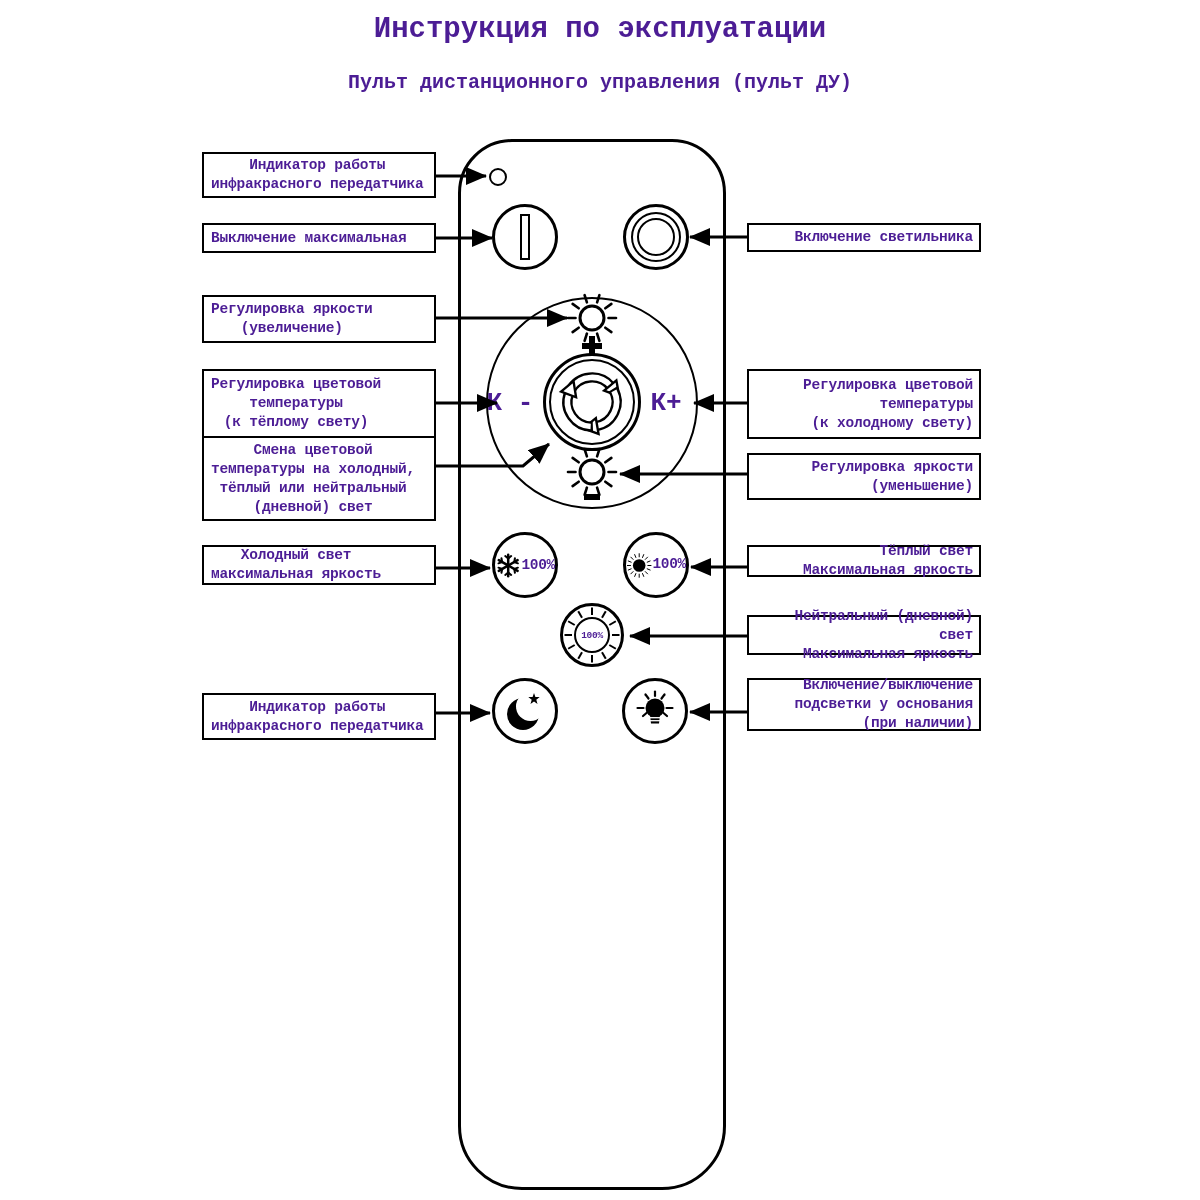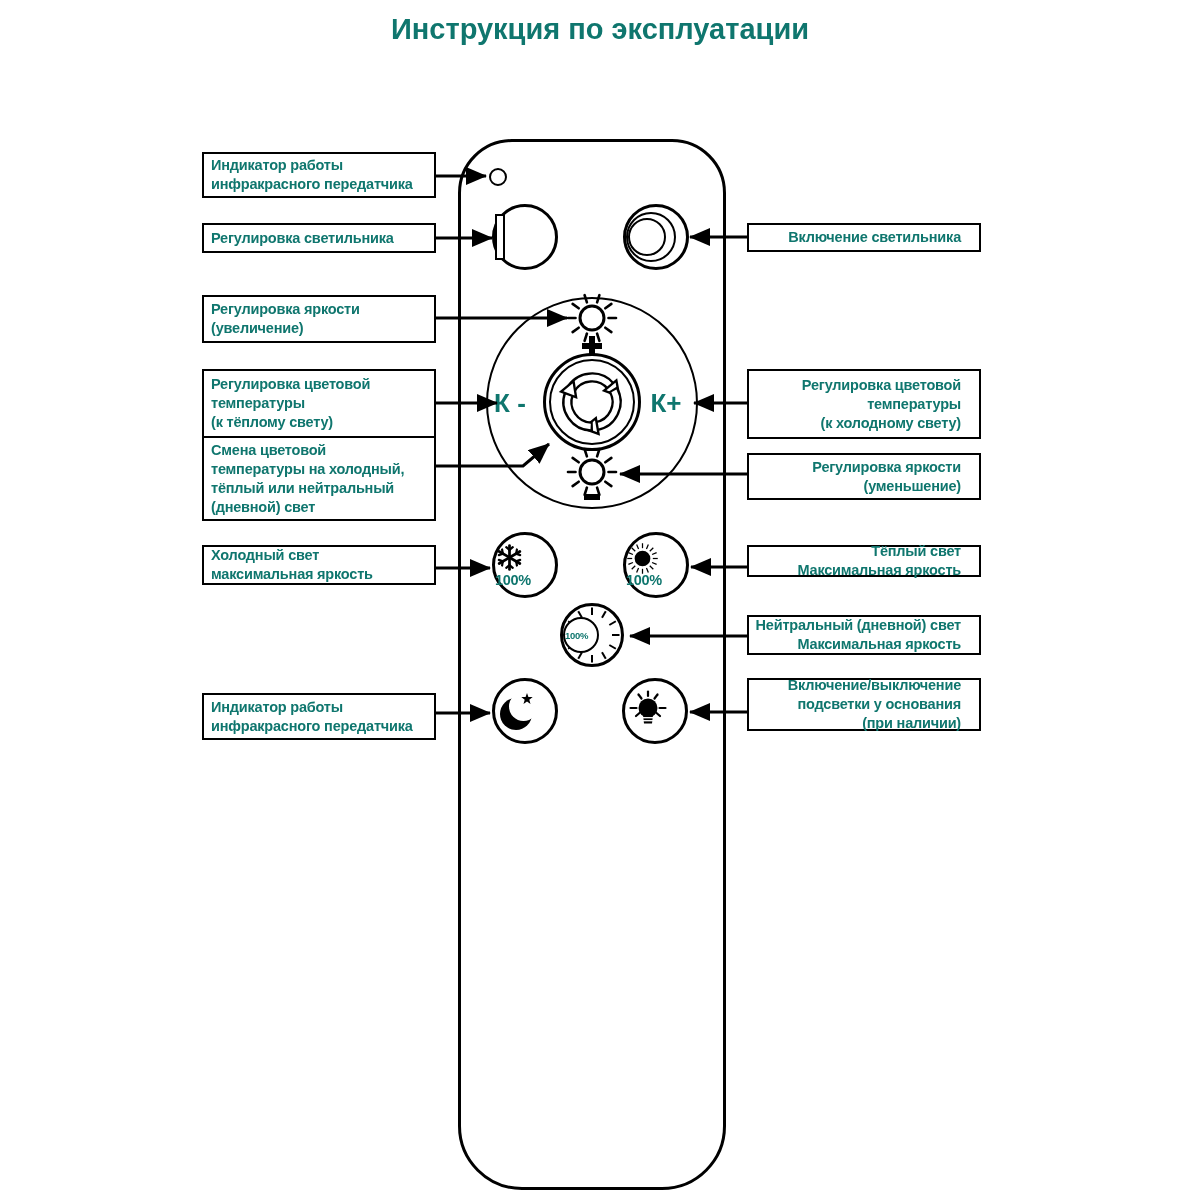--- a/index.html
+++ b/index.html
@@ -1,49 +1,50 @@
 <!DOCTYPE html>
 <html><head>
 <meta charset="utf-8">
 <style>
   html,body{margin:0;padding:0;background:#fff;}
   .canvas{position:relative;width:1200px;height:1200px;background:#fff;overflow:hidden;
-          font-family:Liberation Sans, sans-serif;color:#0f766e;}
+          font-family:Liberation Mono, monospace;color:#4c1d95;}
   .title{position:absolute;left:0;top:13px;width:100%;text-align:center;
          font-size:29px;font-weight:bold;}
   .subtitle{position:absolute;left:0;top:71px;width:100%;text-align:center;
          font-size:20px;font-weight:bold;}
   .remote{position:absolute;left:458px;top:139px;width:268px;height:1051px;
           border:3px solid #000;border-radius:54px 54px 64px 64px;background:#fff;
           box-sizing:border-box;z-index:1;}
   .circle{position:absolute;border:3px solid #000;border-radius:50%;background:#fff;
           box-sizing:border-box;z-index:2;}
   .thin{border-width:2.5px;}
-  .btn{display:flex;justify-content:center;flex-direction:column;}
+  .btn{display:flex;align-items:center;justify-content:center;flex-direction:row;}
   .box{position:absolute;width:234px;border:2.5px solid #000;background:#fff;
        box-sizing:border-box;display:flex;align-items:center;
        font-size:14.5px;font-weight:bold;line-height:19px;letter-spacing:-0.2px;
        white-space:pre-line;z-index:4;}
-  .box-left{left:202px;padding:2px 4px 2px 7px;text-align:left;justify-content:flex-start;}
-  .box-right{left:747px;padding:2px 18px 2px 3px;text-align:right;justify-content:flex-end;}
+  .box-left{left:202px;padding:2px 4px 2px 7px;text-align:center;justify-content:flex-start;}
+  .box-right{left:747px;padding:2px 6px 2px 3px;text-align:right;justify-content:flex-end;}
   .bar{position:absolute;background:#000;z-index:3;}
   .klabel{position:absolute;font-size:26px;font-weight:bold;z-index:3;
           display:flex;align-items:center;justify-content:center;}
   .pct{font-size:14.5px;font-weight:bold;letter-spacing:-0.3px;}
   .pct-small{font-size:9.5px;font-weight:bold;letter-spacing:-0.3px;}
   #connectors{position:absolute;left:0;top:0;width:1200px;height:1200px;
               z-index:5;pointer-events:none;}
   svg.icon{display:block;}
 </style>
 </head>
 <body>
 
 <div class="canvas">
 
   <div class="title">Инструкция по эксплуатации</div>
+  <div class="subtitle">Пульт дистанционного управления (пульт ДУ)</div>
 
   <div class="remote"></div>
 
   <div class="circle thin" style="left:489px;top:168px;width:18px;height:18px;"></div>
 
   <div class="circle btn" style="left:492px;top:204px;width:66px;height:66px;">
     <div style="width:10px;height:46px;border:2.5px solid #000;background:#fff;box-sizing:border-box;"></div>
   </div>
 
   <div class="circle btn" style="left:623px;top:204px;width:66px;height:66px;">
@@ -211,21 +212,21 @@
         <line x1="5.5" y1="20" x2="11.5" y2="20"></line>
         <line x1="34.5" y1="20" x2="40.5" y2="20"></line>
         <line x1="11" y1="28" x2="14.5" y2="25"></line>
         <line x1="35" y1="28" x2="31.5" y2="25"></line>
       </g>
     </svg>
   </div>
 
   <div class="box box-left" style="top:152px;height:46px;">Индикатор работы
 инфракрасного передатчика</div>
-  <div class="box box-left" style="top:223px;height:30px;">Регулировка светильника</div>
+  <div class="box box-left" style="top:223px;height:30px;">Выключение максимальная</div>
   <div class="box box-left" style="top:295px;height:48px;">Регулировка яркости
 (увеличение)</div>
   <div class="box box-left" style="top:369px;height:69px;">Регулировка цветовой
 температуры
 (к тёплому свету)</div>
   <div class="box box-left" style="top:436px;height:85px;">Смена цветовой
 температуры на холодный,
 тёплый или нейтральный
 (дневной) свет</div>
   <div class="box box-left" style="top:545px;height:40px;">Холодный свет

